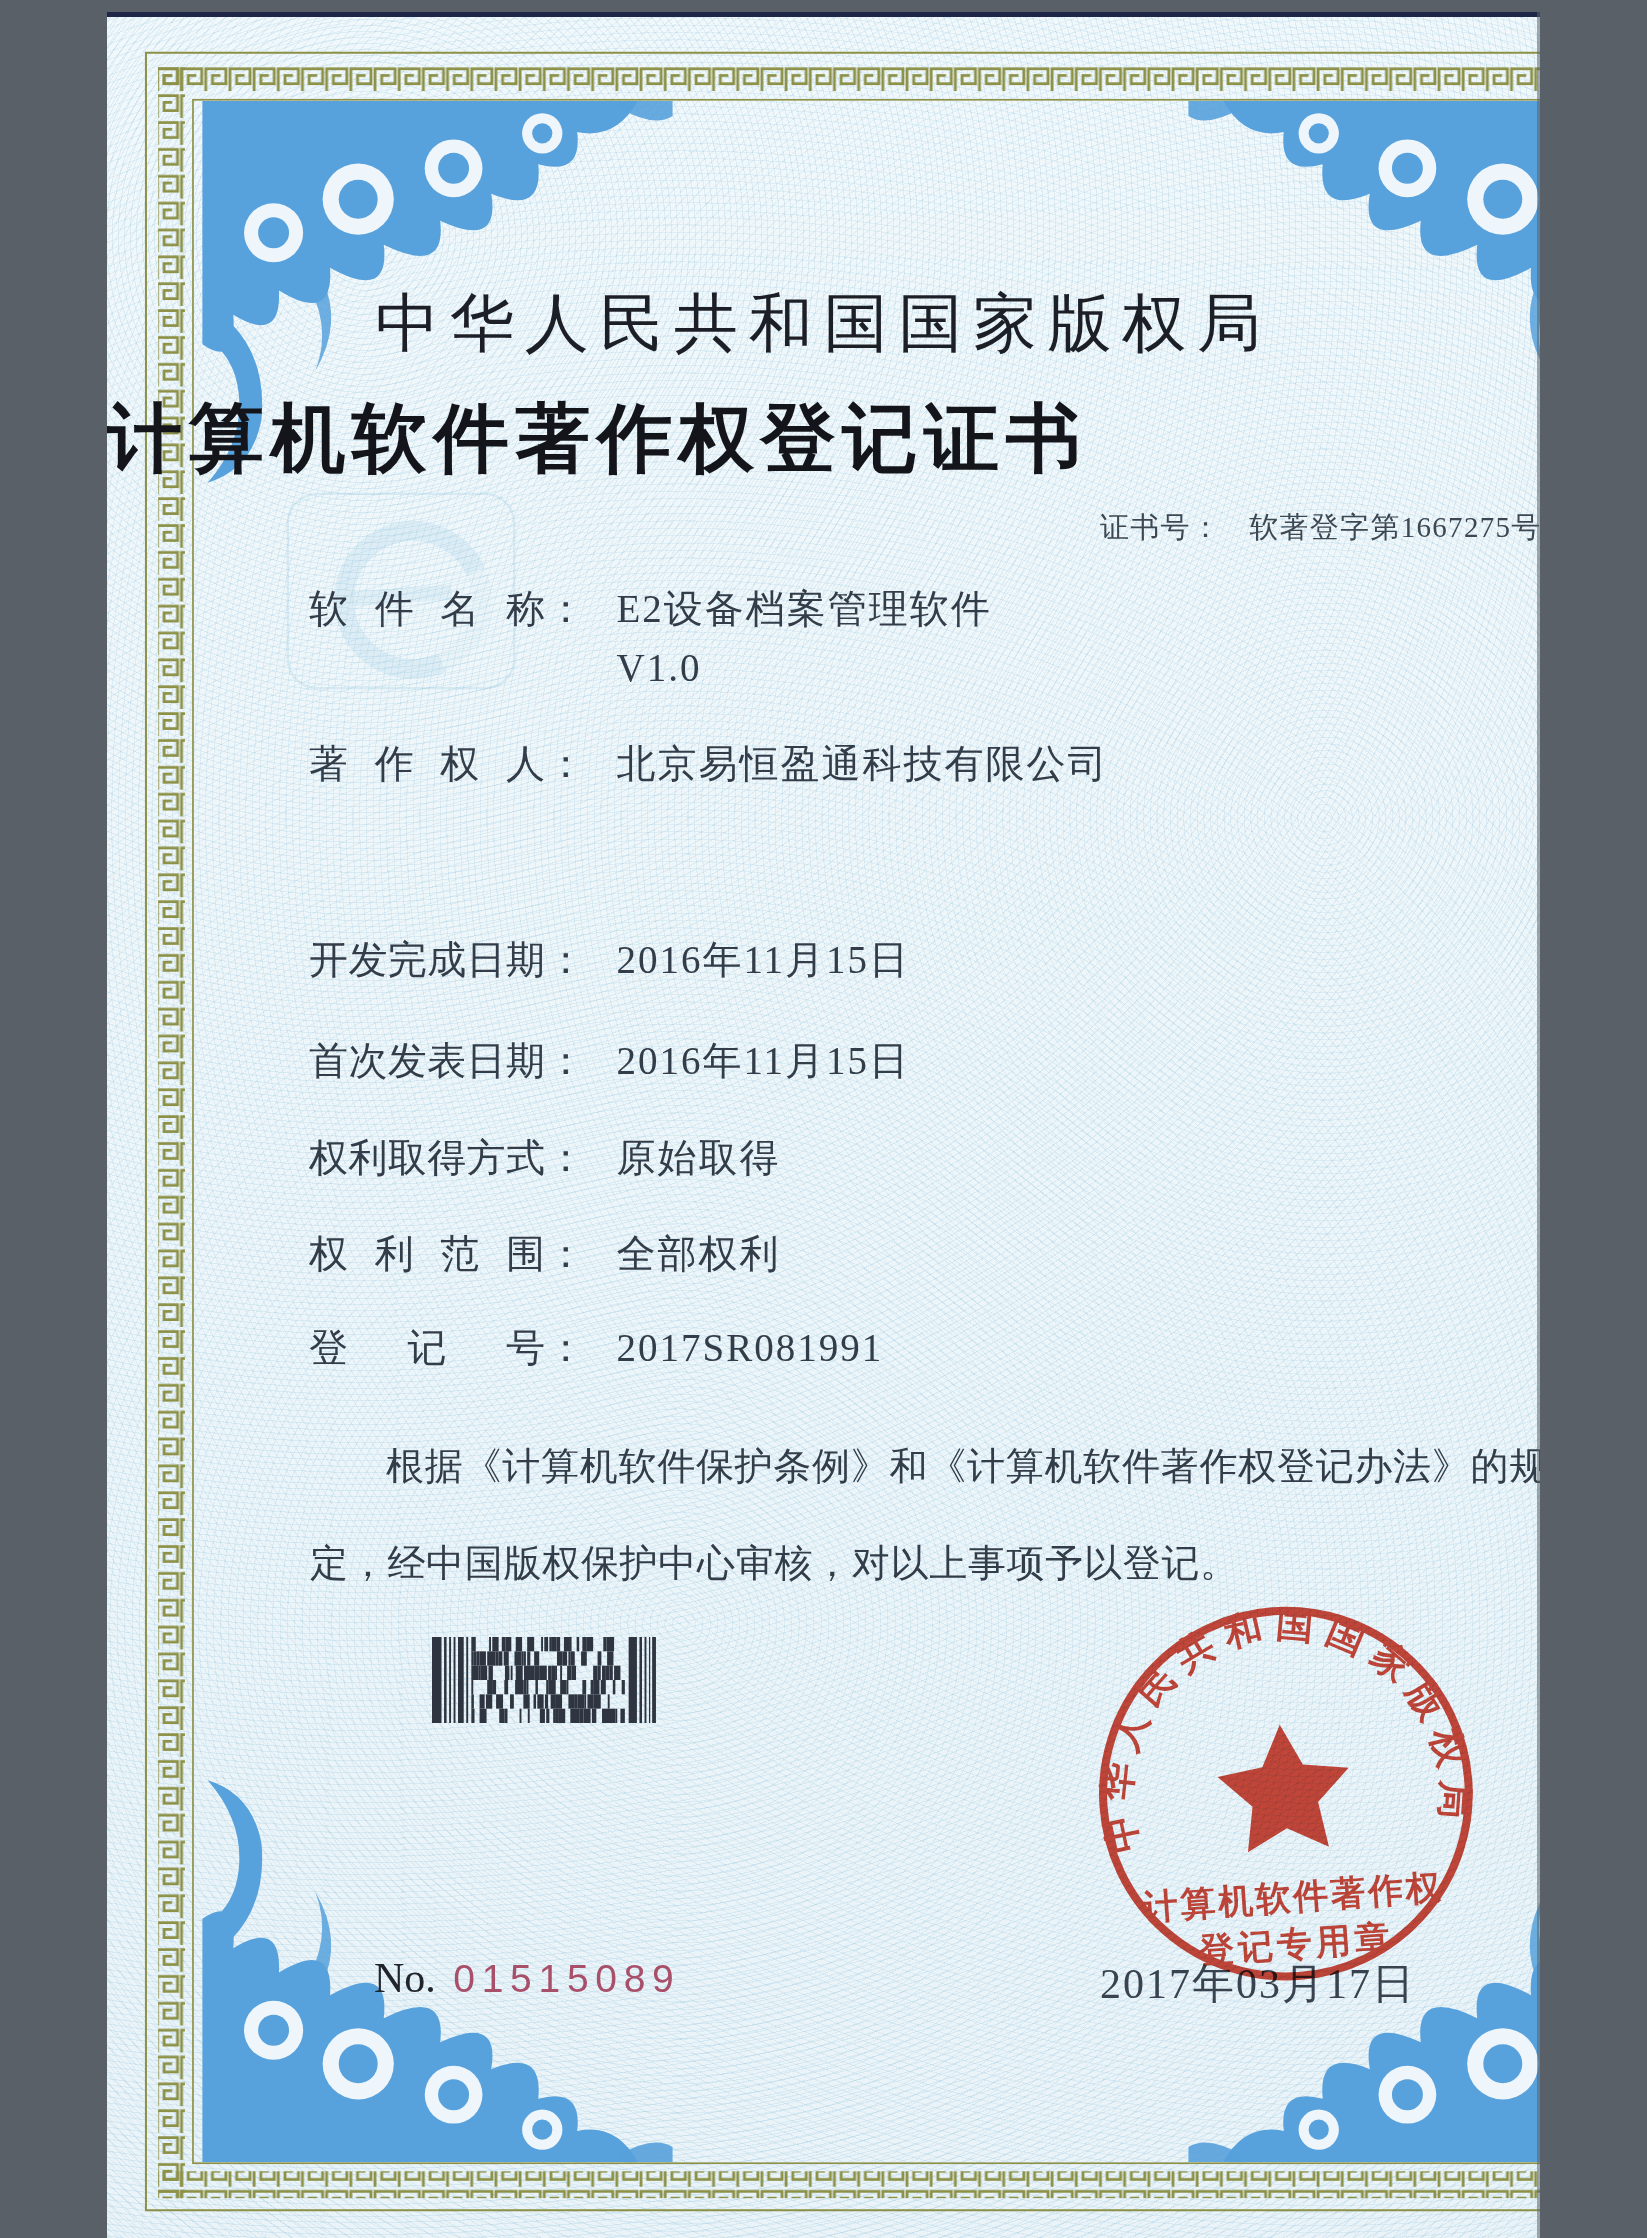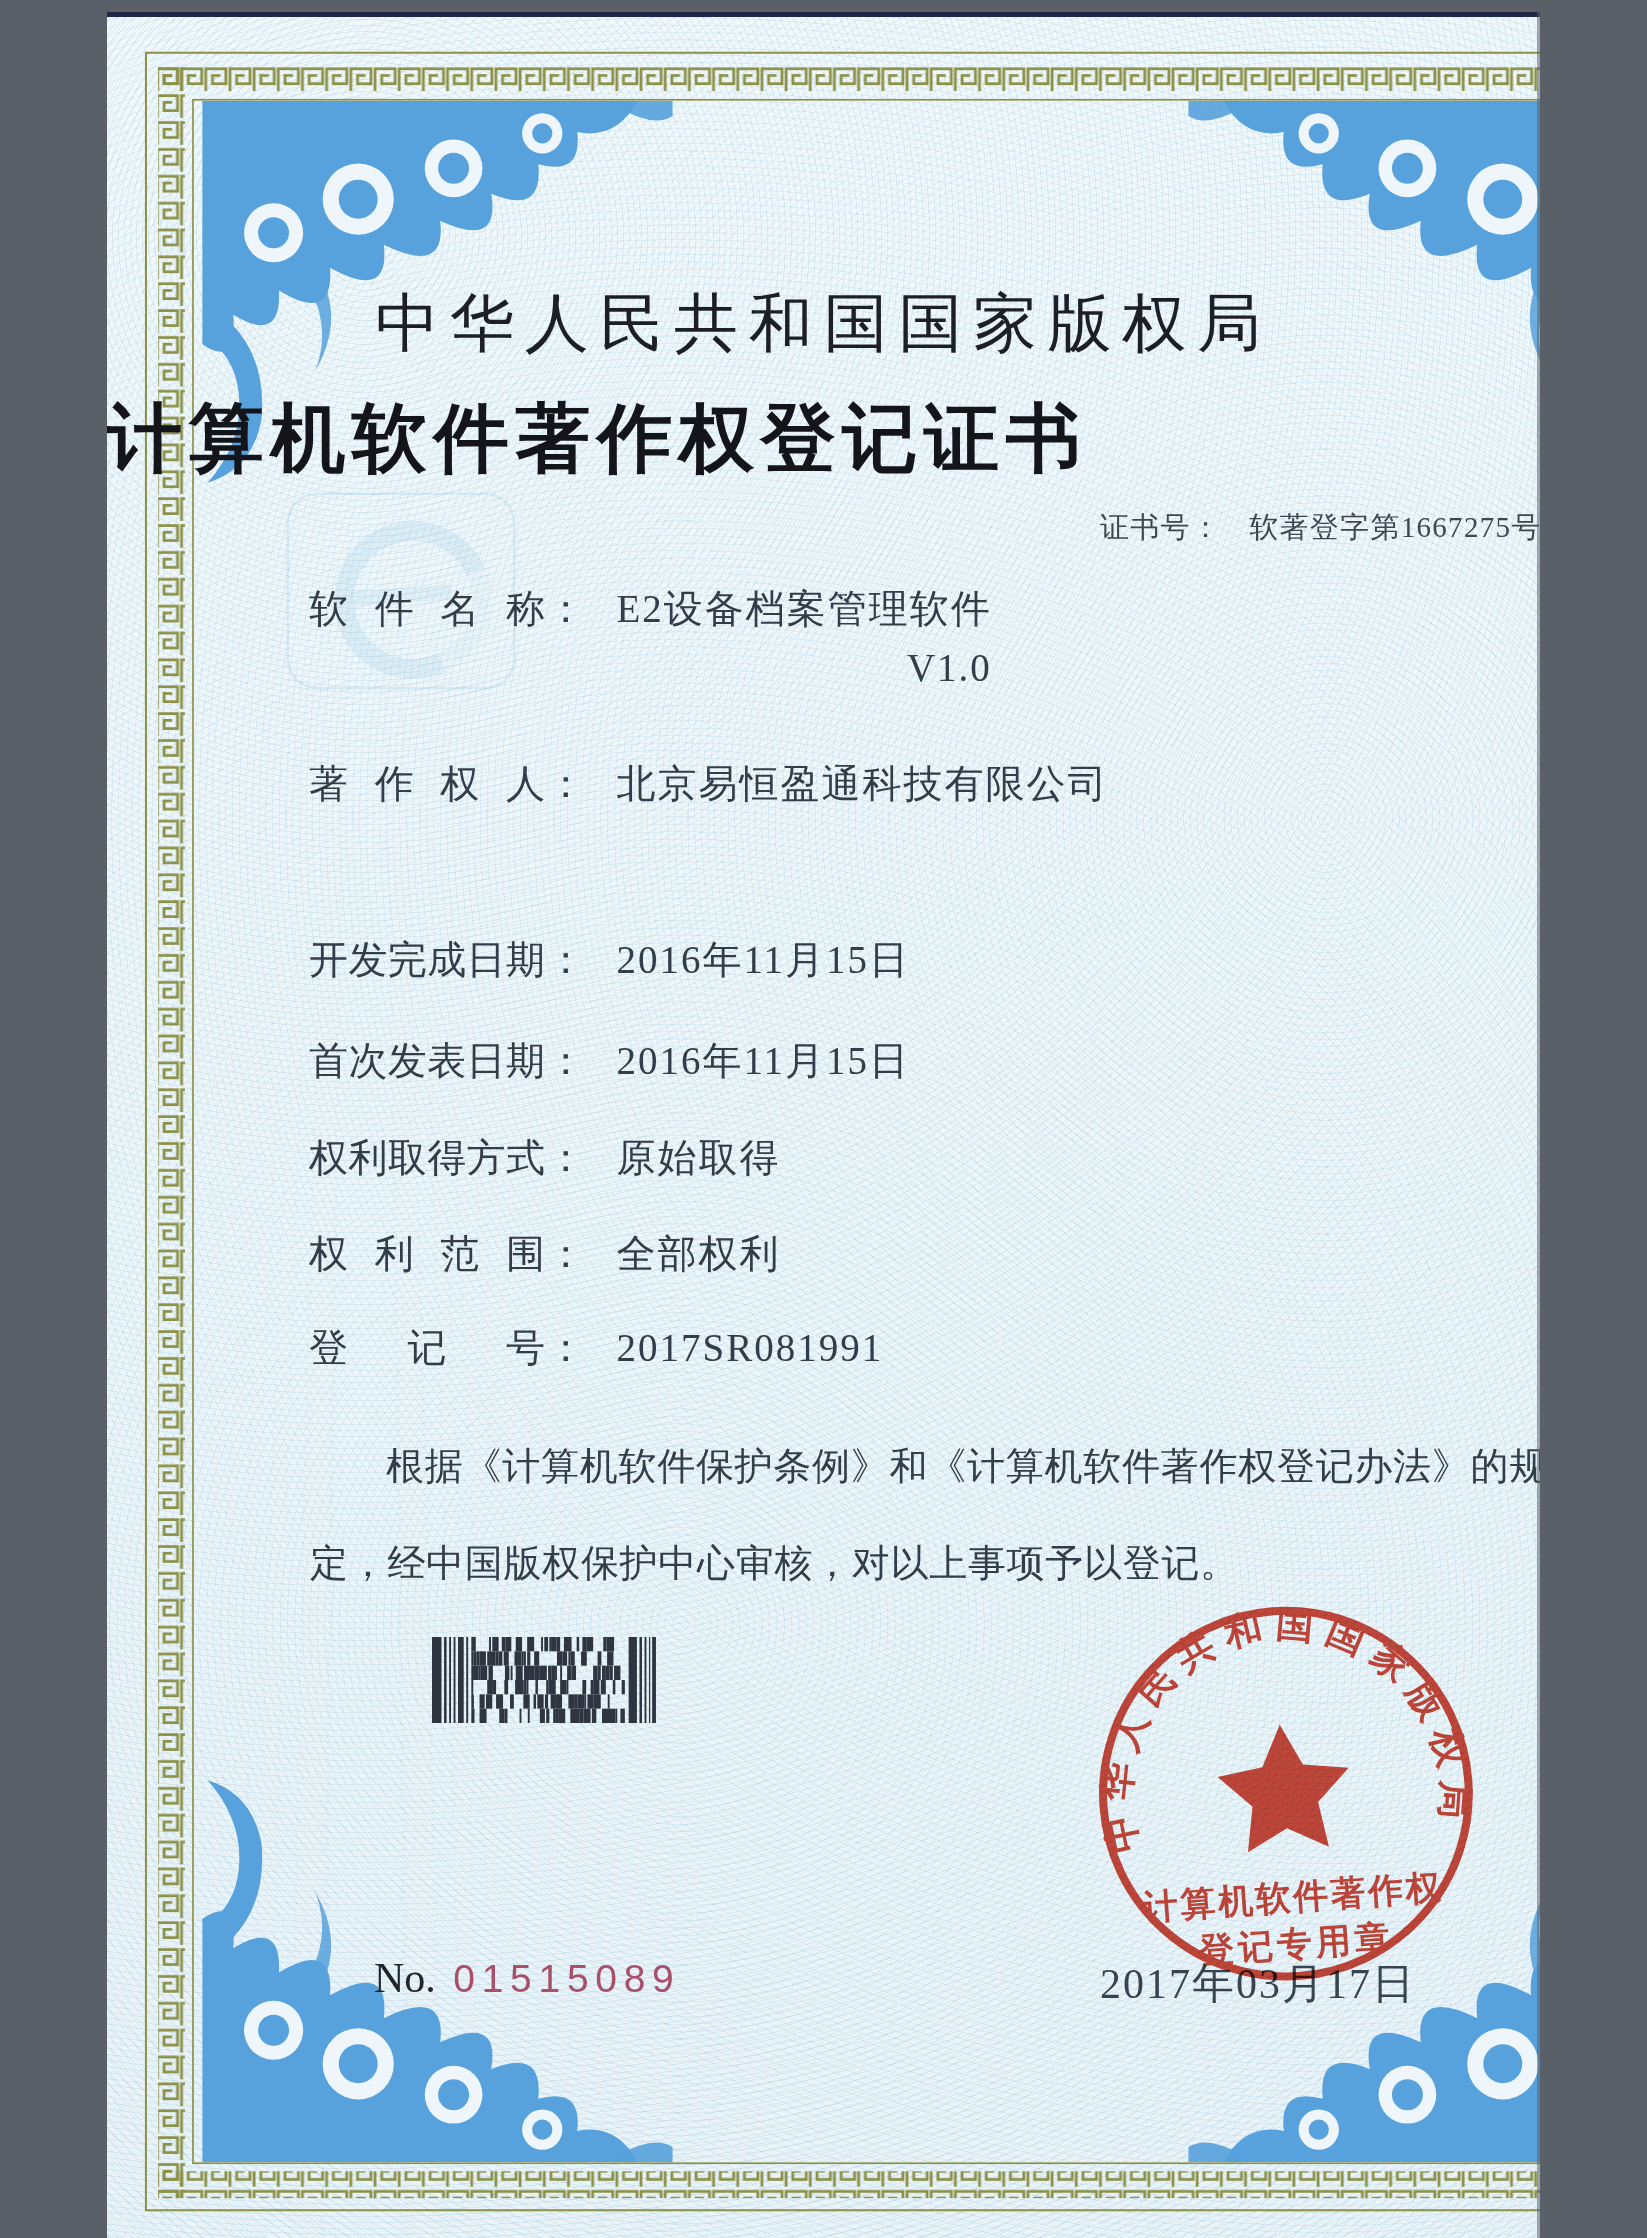--- a/index.html
+++ b/index.html
@@ -62,21 +62,21 @@
     position:absolute;left:202px;width:1277px;
     font-size:39px;color:#333d49;white-space:nowrap;line-height:1.5;
   }
   .flabel{
     display:inline-block;width:236px;
     text-align:justify;text-align-last:justify;text-justify:inter-ideograph;
     vertical-align:top;
   }
   .fcolon{display:inline-block;margin:0 4px 0 1.3px;vertical-align:top;}
   .fvalue{display:inline-block;margin-left:17.5px;letter-spacing:2px;vertical-align:top;}
-  .fvalue .v2{display:block;text-align:right;}
+  .fvalue .v2{display:block;}
 
   .statement{
     position:absolute;left:203px;top:1406px;width:1238px;
     font-size:38px;line-height:2.56;letter-spacing:0.7px;
     color:#333d49;text-align:justify;text-indent:2em;
   }
 
   .barcode{position:absolute;left:325px;top:1625px;width:236px;height:86px;}
   .barcode svg{display:block;width:100%;height:100%;}
 
@@ -150,21 +150,21 @@
 
   <div class="certno">
     <span>证书号：</span><span class="gap"></span><span>软著登字第1667275号</span>
   </div>
 
   <div class="frow" style="top:568px">
     <span class="flabel">软件名称</span><span class="fcolon">：</span>
     <span class="fvalue"><span>E2设备档案管理软件</span><span class="v2">V1.0</span></span>
   </div>
 
-  <div class="frow" style="top:743px">
+  <div class="frow" style="top:723px">
     <span class="flabel">著作权人</span><span class="fcolon">：</span>
     <span class="fvalue">北京易恒盈通科技有限公司</span>
   </div>
 
   <div class="frow" style="top:919px">
     <span class="flabel">开发完成日期</span><span class="fcolon">：</span>
     <span class="fvalue">2016年11月15日</span>
   </div>
 
   <div class="frow" style="top:1020px">

